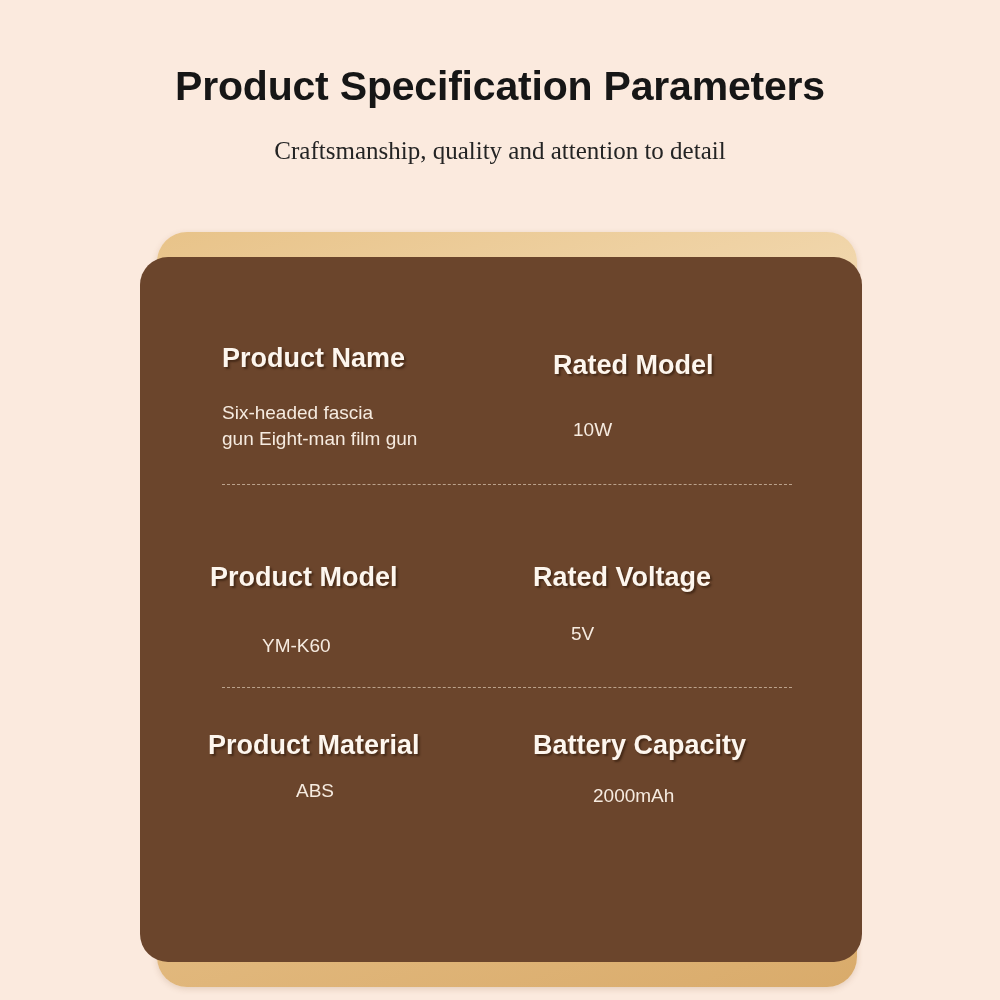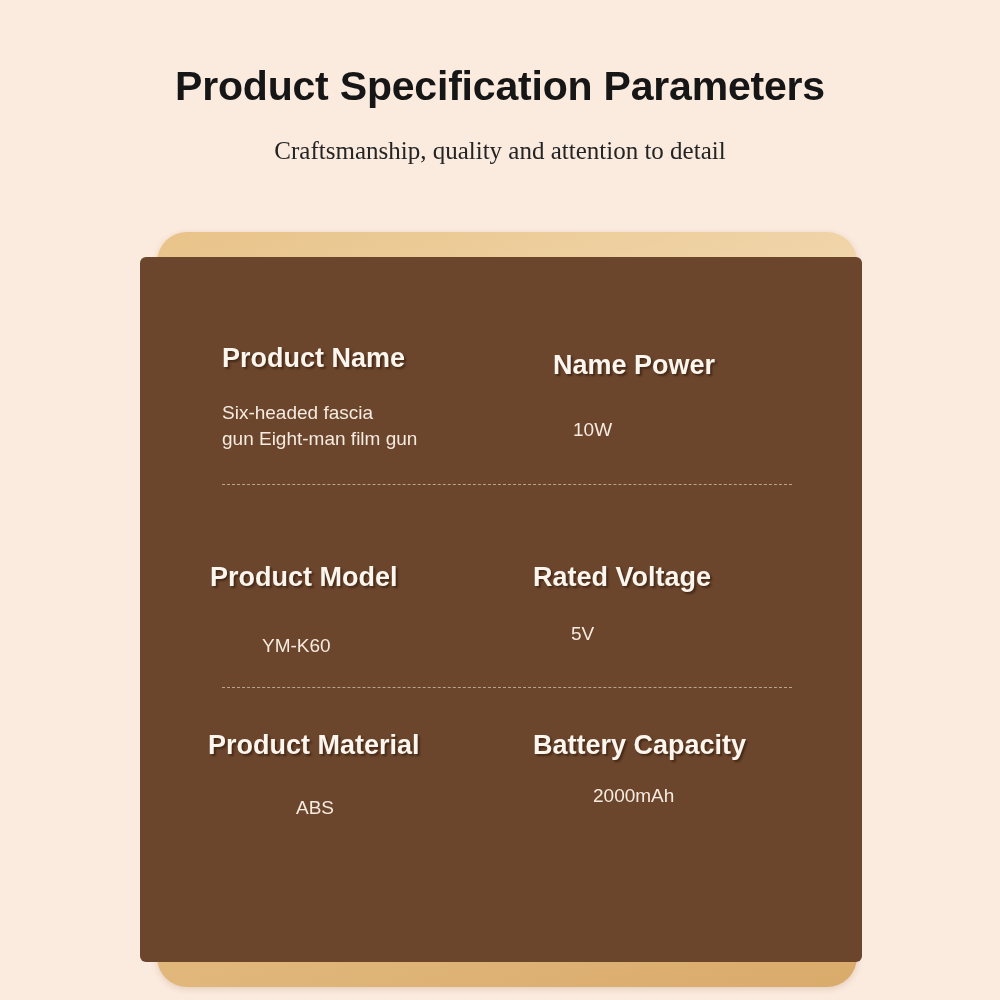--- a/index.html
+++ b/index.html
@@ -64,21 +64,21 @@
     background: linear-gradient(160deg, #e8c389 0%, #f3dbb4 35%, #e2b97e 70%, #d9ab6b 100%);
     box-shadow: 0 2px 6px rgba(120, 80, 40, 0.18);
   }
 
   .card {
     position: absolute;
     left: 0px;
     top: 25px;
     width: 722px;
     height: 705px;
-    border-radius: 6px;
+    border-radius: 28px;
     background: #6b452c;
     box-sizing: border-box;
     padding: 86px 60px 40px 60px;
   }
 
   .spec-grid {
     display: block;
     width: 100%;
   }
 
@@ -134,21 +134,21 @@
   .divider2 {
     height: 0;
     border-top: 1px dashed #c9b39d;
     margin: 28px 10px 0 22px;
     opacity: 0.85;
   }
 
   
   .r3 { margin-top: 42px; }
   .r3 .col-left { padding-left: 8px; }
-  .r3 .col-left .value { margin-top: 34px; padding-left: 88px; }
+  .r3 .col-left .value { margin-top: 17px; padding-left: 88px; }
   .r3 .col-right { padding-left: 32px; }
   .r3 .col-right .value { margin-top: 22px; padding-left: 60px; }
 
   .r3 .label { font-size: 27px; }
 </style>
 </head>
 <body>
 
 <div class="page">
 
@@ -163,21 +163,21 @@
     <div class="card">
       <div class="spec-grid">
 
         <div class="row r1">
           <div class="col col-left">
             <div class="label">Product Name</div>
             <div class="value" style="white-space: pre-line;">Six-headed fascia
 gun Eight-man film gun</div>
           </div>
           <div class="col col-right">
-            <div class="label">Name Power</div>
+            <div class="label">Rated Model</div>
             <div class="value">10W</div>
           </div>
         </div>
 
         <div class="divider"></div>
 
         <div class="row r2">
           <div class="col col-left">
             <div class="label">Product Model</div>
             <div class="value">YM-K60</div>

